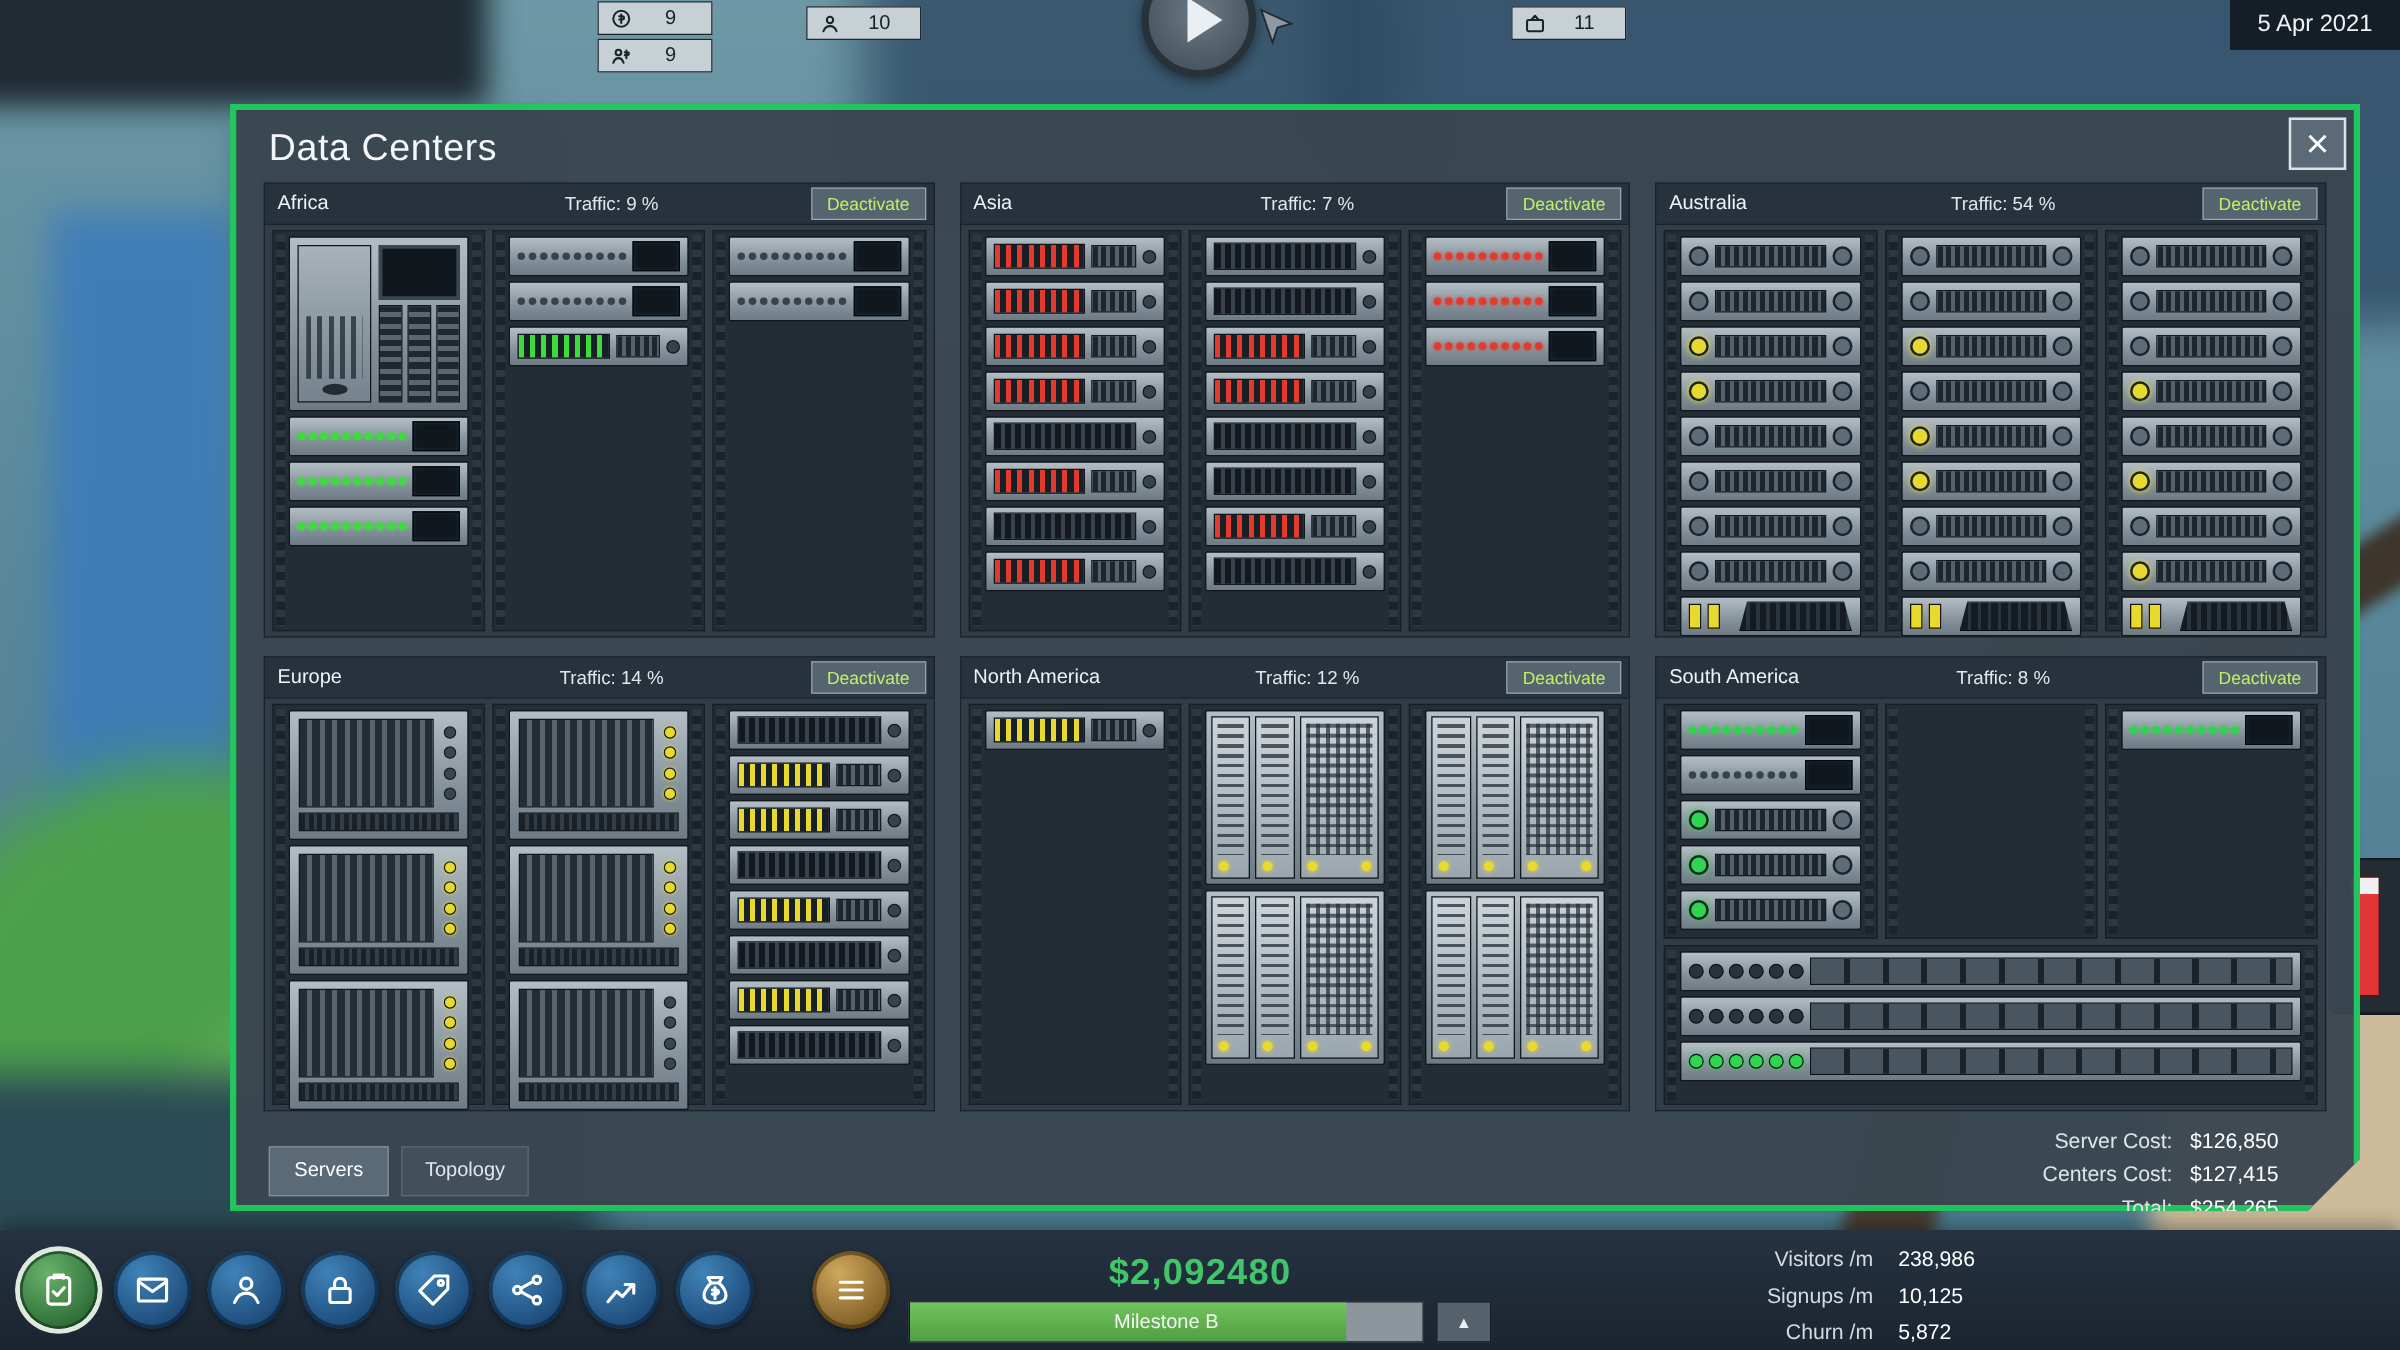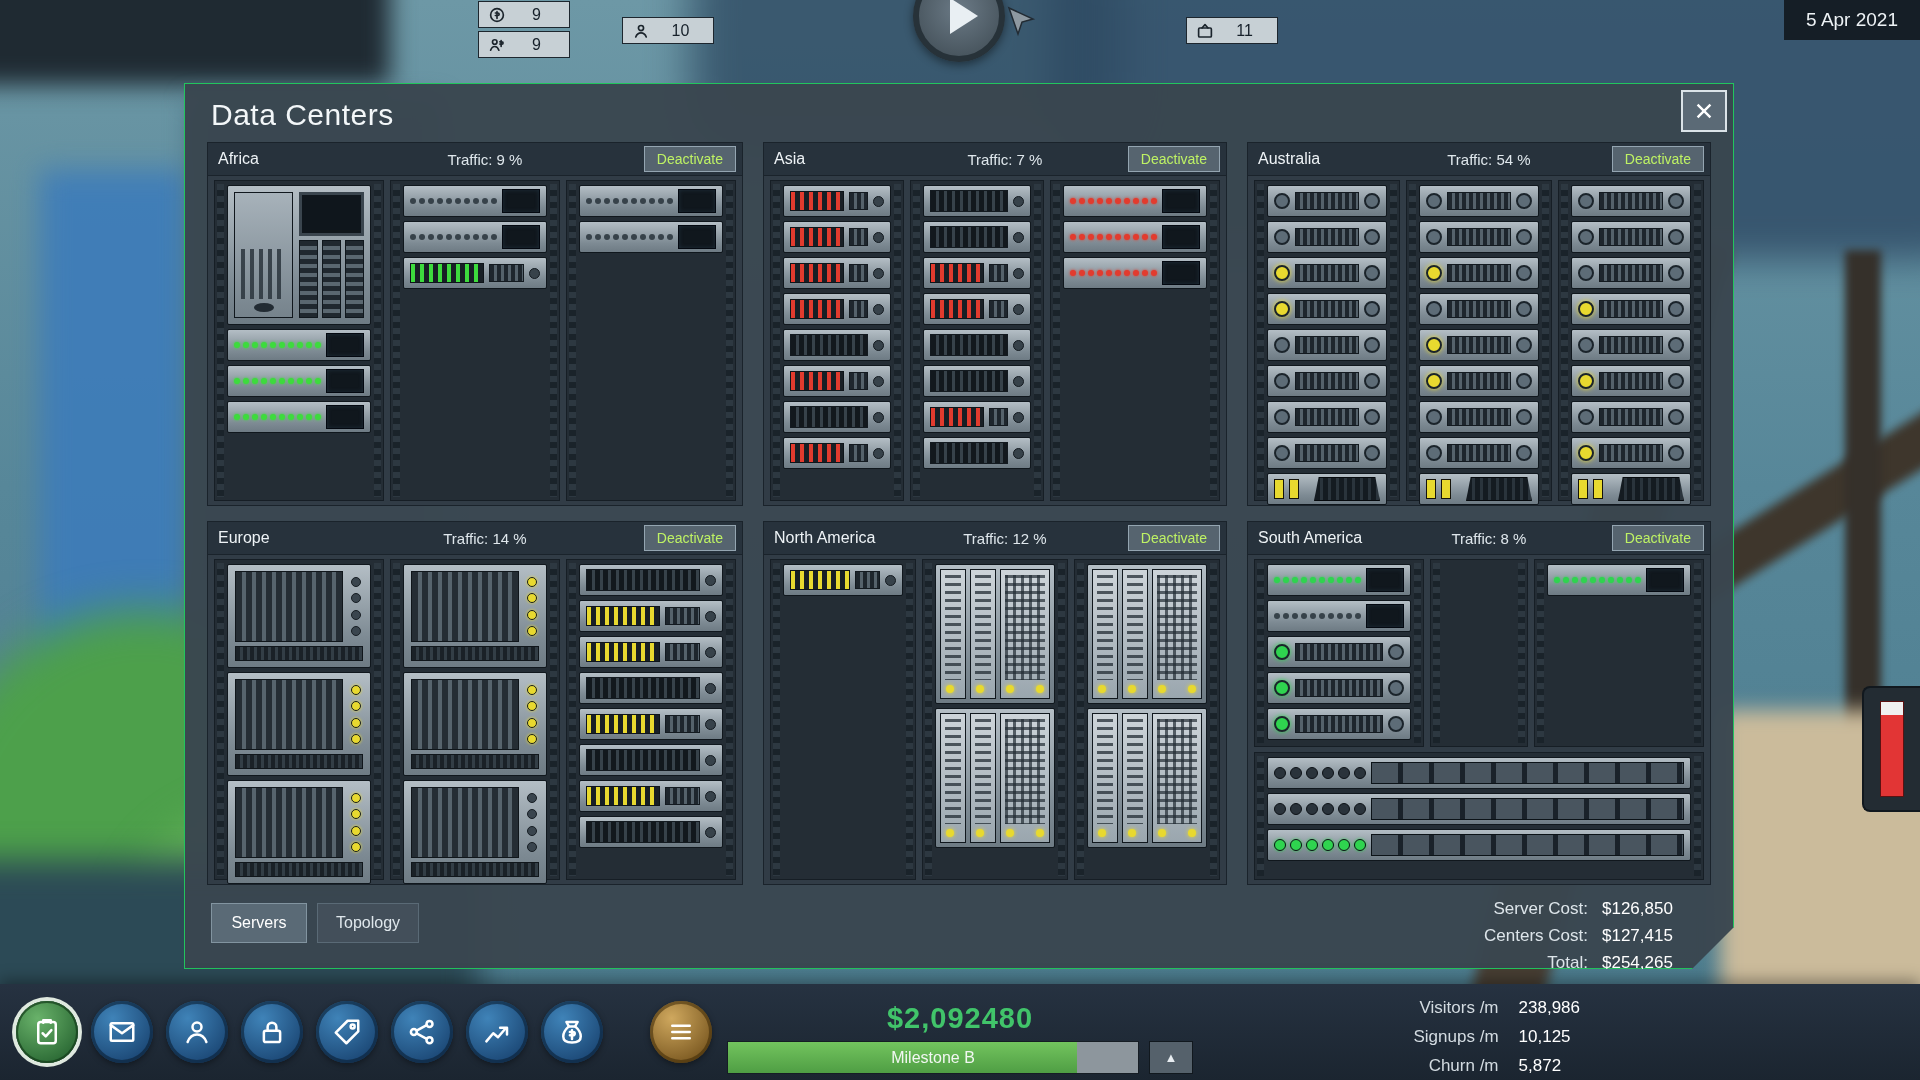--- a/index.html
+++ b/index.html
@@ -18,36 +18,36 @@
   .b-tree2{left:120px;top:800px;width:310px;height:290px;background:#5fae55;border-radius:50%;filter:blur(18px);}
   .b-beige{left:1720px;top:710px;width:270px;height:370px;background:#cbbb9b;filter:blur(10px);}
   .b-crane1{left:1560px;top:230px;width:72px;height:820px;background:#473e33;filter:blur(6px);transform:rotate(14deg);}
   .b-crane2{left:1590px;top:490px;width:430px;height:48px;background:#3e362c;filter:blur(5px);transform:rotate(-32deg);}
   .b-pole{left:1845px;top:250px;width:36px;height:830px;background:#35302a;filter:blur(4px);}
   .b-topleft{left:-40px;top:-40px;width:430px;height:125px;background:#1f2a32;filter:blur(12px);}
   .b-botleft{left:-40px;top:860px;width:520px;height:270px;background:#2c4a56;filter:blur(16px);}
 
   
   .badge-col{position:absolute;left:478px;top:1px;display:flex;flex-direction:column;gap:3px;z-index:5;}
-  .badge-abs{position:absolute;top:17px;z-index:5;}
+  .badge-abs{position:absolute;top:5px;z-index:5;margin-left:23px;}
   #badge-emp{left:622px;}  #badge-tv{left:1186px;}
   .badge{display:flex;align-items:center;gap:7px;height:27px;background:#c7d0d5;border:1px solid #1d262e;padding:0 9px;min-width:92px;box-sizing:border-box;}
   .badge .val{font-size:16px;color:#16202a;flex:1;text-align:center;}
   .play-btn{position:absolute;left:913px;top:-30px;width:92px;height:92px;border-radius:50%;z-index:5;cursor:pointer;
     background:radial-gradient(circle at 50% 42%,#6b7a86,#49565f 75%);border:6px solid #273239;box-shadow:0 3px 10px rgba(0,0,0,.45);
     display:flex;align-items:center;justify-content:center;padding:0;}
   .play-tri{width:0;height:0;border-left:28px solid #e9eff3;border-top:18px solid transparent;border-bottom:18px solid transparent;margin-left:10px;}
   .cursor{position:absolute;left:1006px;top:6px;z-index:6;}
   .date-box{position:absolute;right:0;top:0;height:40px;padding:0 22px;background:#151e26;color:#edf2f5;font-size:19px;display:flex;align-items:center;z-index:5;}
   .gauge{position:absolute;right:0;top:686px;width:56px;height:122px;background:#232c33;border:2px solid #11181e;border-right:none;border-radius:8px 0 0 8px;display:flex;align-items:center;justify-content:center;z-index:2;}
   .gauge .gbar{width:22px;height:94px;background:linear-gradient(180deg,#f0f0f0 0 14%,#e23535 14%);border:1px solid #5c1111;}
 
   
-  .dialog{position:absolute;left:184px;top:83px;width:1550px;height:886px;background:rgba(58,70,80,.97);
-    border:1px solid #22c55e;box-sizing:border-box;z-index:10;
+  .dialog{position:absolute;left:184px;top:83px;width:1704px;height:886px;background:rgba(58,70,80,.97);
+    border:5px solid #22c55e;box-sizing:border-box;z-index:10;
     clip-path:polygon(0 0,100% 0,100% calc(100% - 42px),calc(100% - 42px) 100%,0 100%);
     box-shadow:0 14px 48px rgba(0,0,0,.5);}
   .dialog-title{margin:14px 0 10px 26px;font-size:30px;font-weight:400;letter-spacing:.5px;color:#f3f7f9;}
   .close-btn{position:absolute;top:6px;right:6px;width:46px;height:42px;background:#5b6a76;border:2px solid #dbe3e8;
     display:flex;align-items:center;justify-content:center;cursor:pointer;padding:0;}
   .regions{display:grid;grid-template-columns:repeat(3,1fr);gap:15px 20px;margin:0 22px;}
   .region-header{height:34px;background:#27323c;border:1px solid #1a232b;display:flex;align-items:center;padding:0 6px 0 10px;gap:8px;box-sizing:border-box;}
   .region-name{font-size:16px;color:#eef3f6;min-width:108px;}
   .region-traffic{flex:1;text-align:center;font-size:15px;color:#dfe7ec;}
   .deactivate-btn{background:#56646f;border:1px solid #94a5b1;color:#bef264;font-size:14px;padding:4px 12px;cursor:pointer;}
@@ -97,21 +97,21 @@
   .u-tower{padding:6px;gap:6px;align-items:stretch;}
   .cab{flex:0 0 44%;border:1px solid #10171d;background:linear-gradient(180deg,#a7b2ba,#76838c);position:relative;}
   .cab::before{content:"";position:absolute;left:6px;right:6px;top:45%;bottom:18px;background:repeating-linear-gradient(90deg,#2a343c 0 4px,transparent 4px 9px);opacity:.85;}
   .cab::after{content:"";position:absolute;left:50%;bottom:5px;transform:translateX(-50%);width:20px;height:9px;border-radius:50%;background:#222b33;}
   .twr{flex:1;display:flex;flex-direction:column;gap:4px;}
   .tscreen{height:38px;background:#0f161c;border:3px solid #3a454e;}
   .tdrives{flex:1;display:flex;gap:4px;}
   .tdrives i{flex:1;border:1px solid #10171d;background:repeating-linear-gradient(180deg,#20282f 0 5px,#5a6770 5px 9px);}
 
   .dc-footer{display:flex;align-items:flex-start;margin:12px 26px 0;}
-  .dc-tabs{display:flex;gap:10px;margin-top:6px;}
+  .dc-tabs{display:flex;gap:10px;margin-top:16px;}
   .dc-tab{min-width:96px;height:40px;border:1px solid #5a6a76;background:#434f5a;color:#dfe7ec;font-size:16px;cursor:pointer;padding:0 18px;font-family:"Liberation Sans",sans-serif;}
   .dc-tab.active{background:#5a6a76;border-color:#8294a0;color:#fff;}
   .dc-costs{margin-left:auto;display:grid;grid-template-columns:auto auto;gap:7px 14px;font-size:17px;margin-top:2px;}
   .cost-label{color:#dde5ea;text-align:right;}
   .cost-value{color:#fff;min-width:105px;}
 
   
   .bottom-bar{position:absolute;left:0;right:0;bottom:0;height:96px;background:linear-gradient(180deg,#263241,#1b2530);box-shadow:0 -4px 14px rgba(0,0,0,.35);z-index:20;}
   .hud-icons{position:absolute;left:16px;top:50%;transform:translateY(-50%);display:flex;align-items:center;gap:13px;}
   .hud-icon{width:62px;height:62px;border-radius:50%;border:none;cursor:pointer;padding:0;display:flex;align-items:center;justify-content:center;

